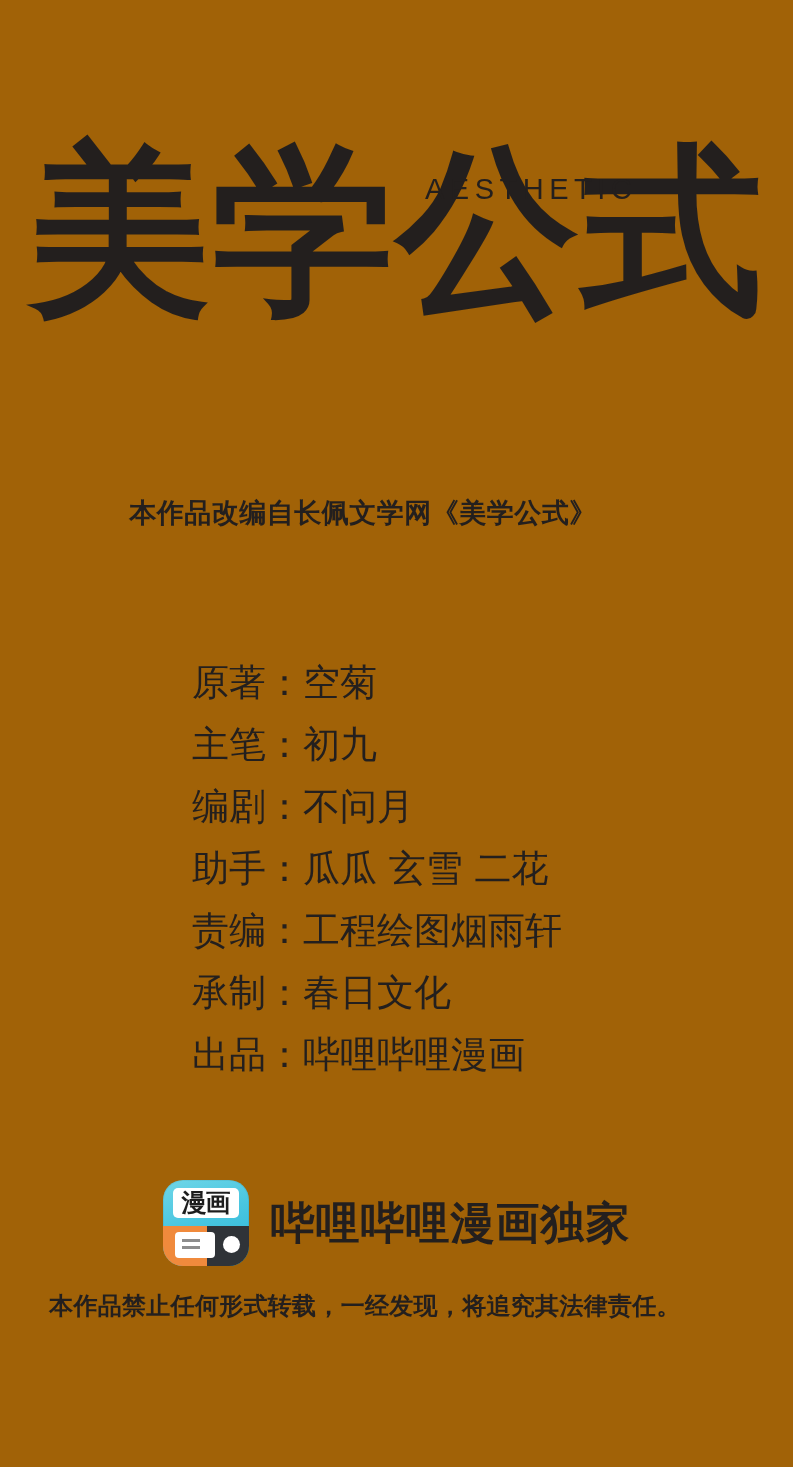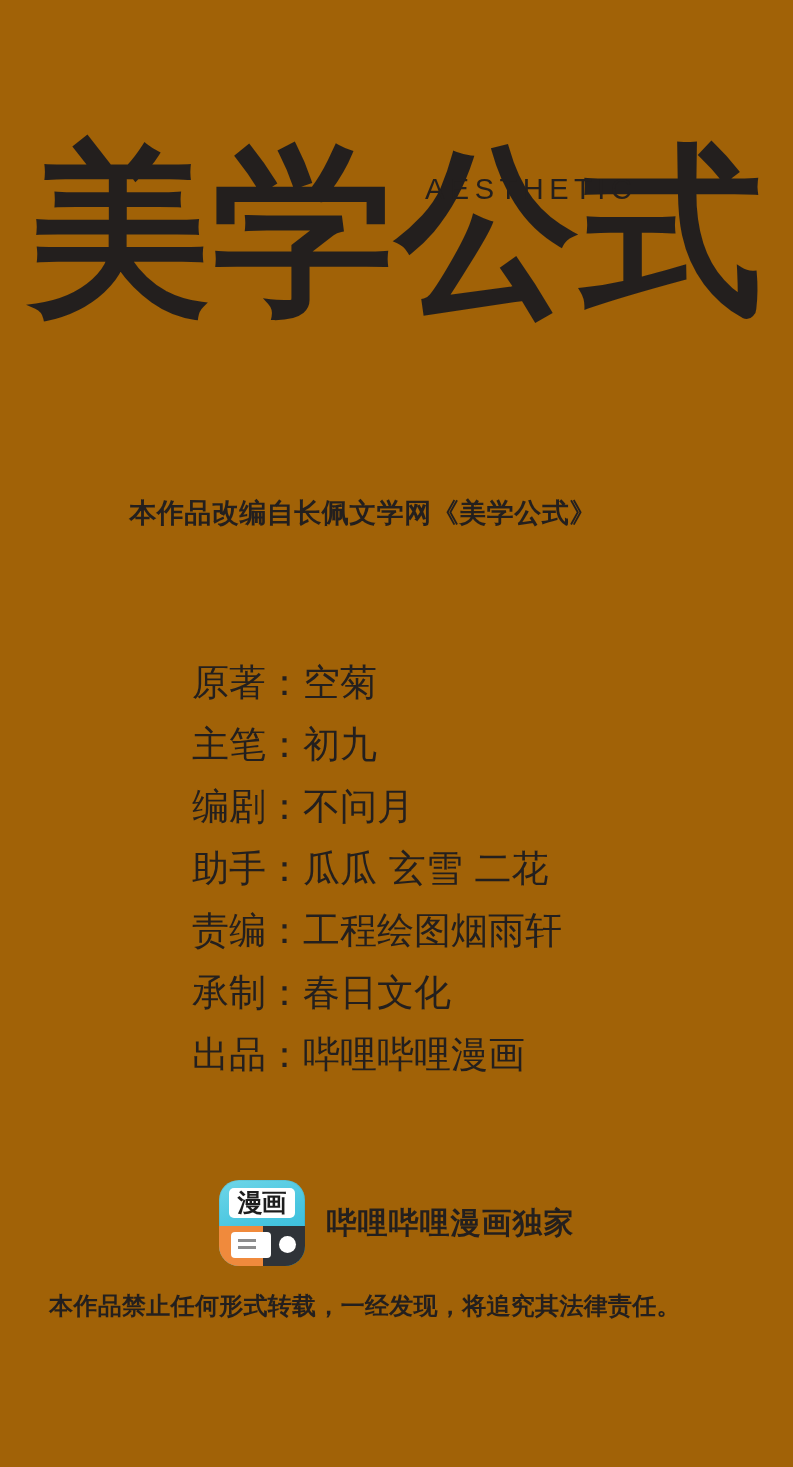--- a/index.html
+++ b/index.html
@@ -185,21 +185,21 @@
     bottom: 13px;
     width: 17px;
     height: 17px;
     border-radius: 50%;
     background: #ffffff;
   }
 
   .exclusive-text {
     font-family: "DejaVu Sans", sans-serif;
     font-weight: 700;
-    font-size: 30px;
+    font-size: 44px;
     letter-spacing: 1px;
     color: #231f1e;
     white-space: nowrap;
   }
 
   
   .copyright {
     position: absolute;
     top: 1290px;
     left: 0;

